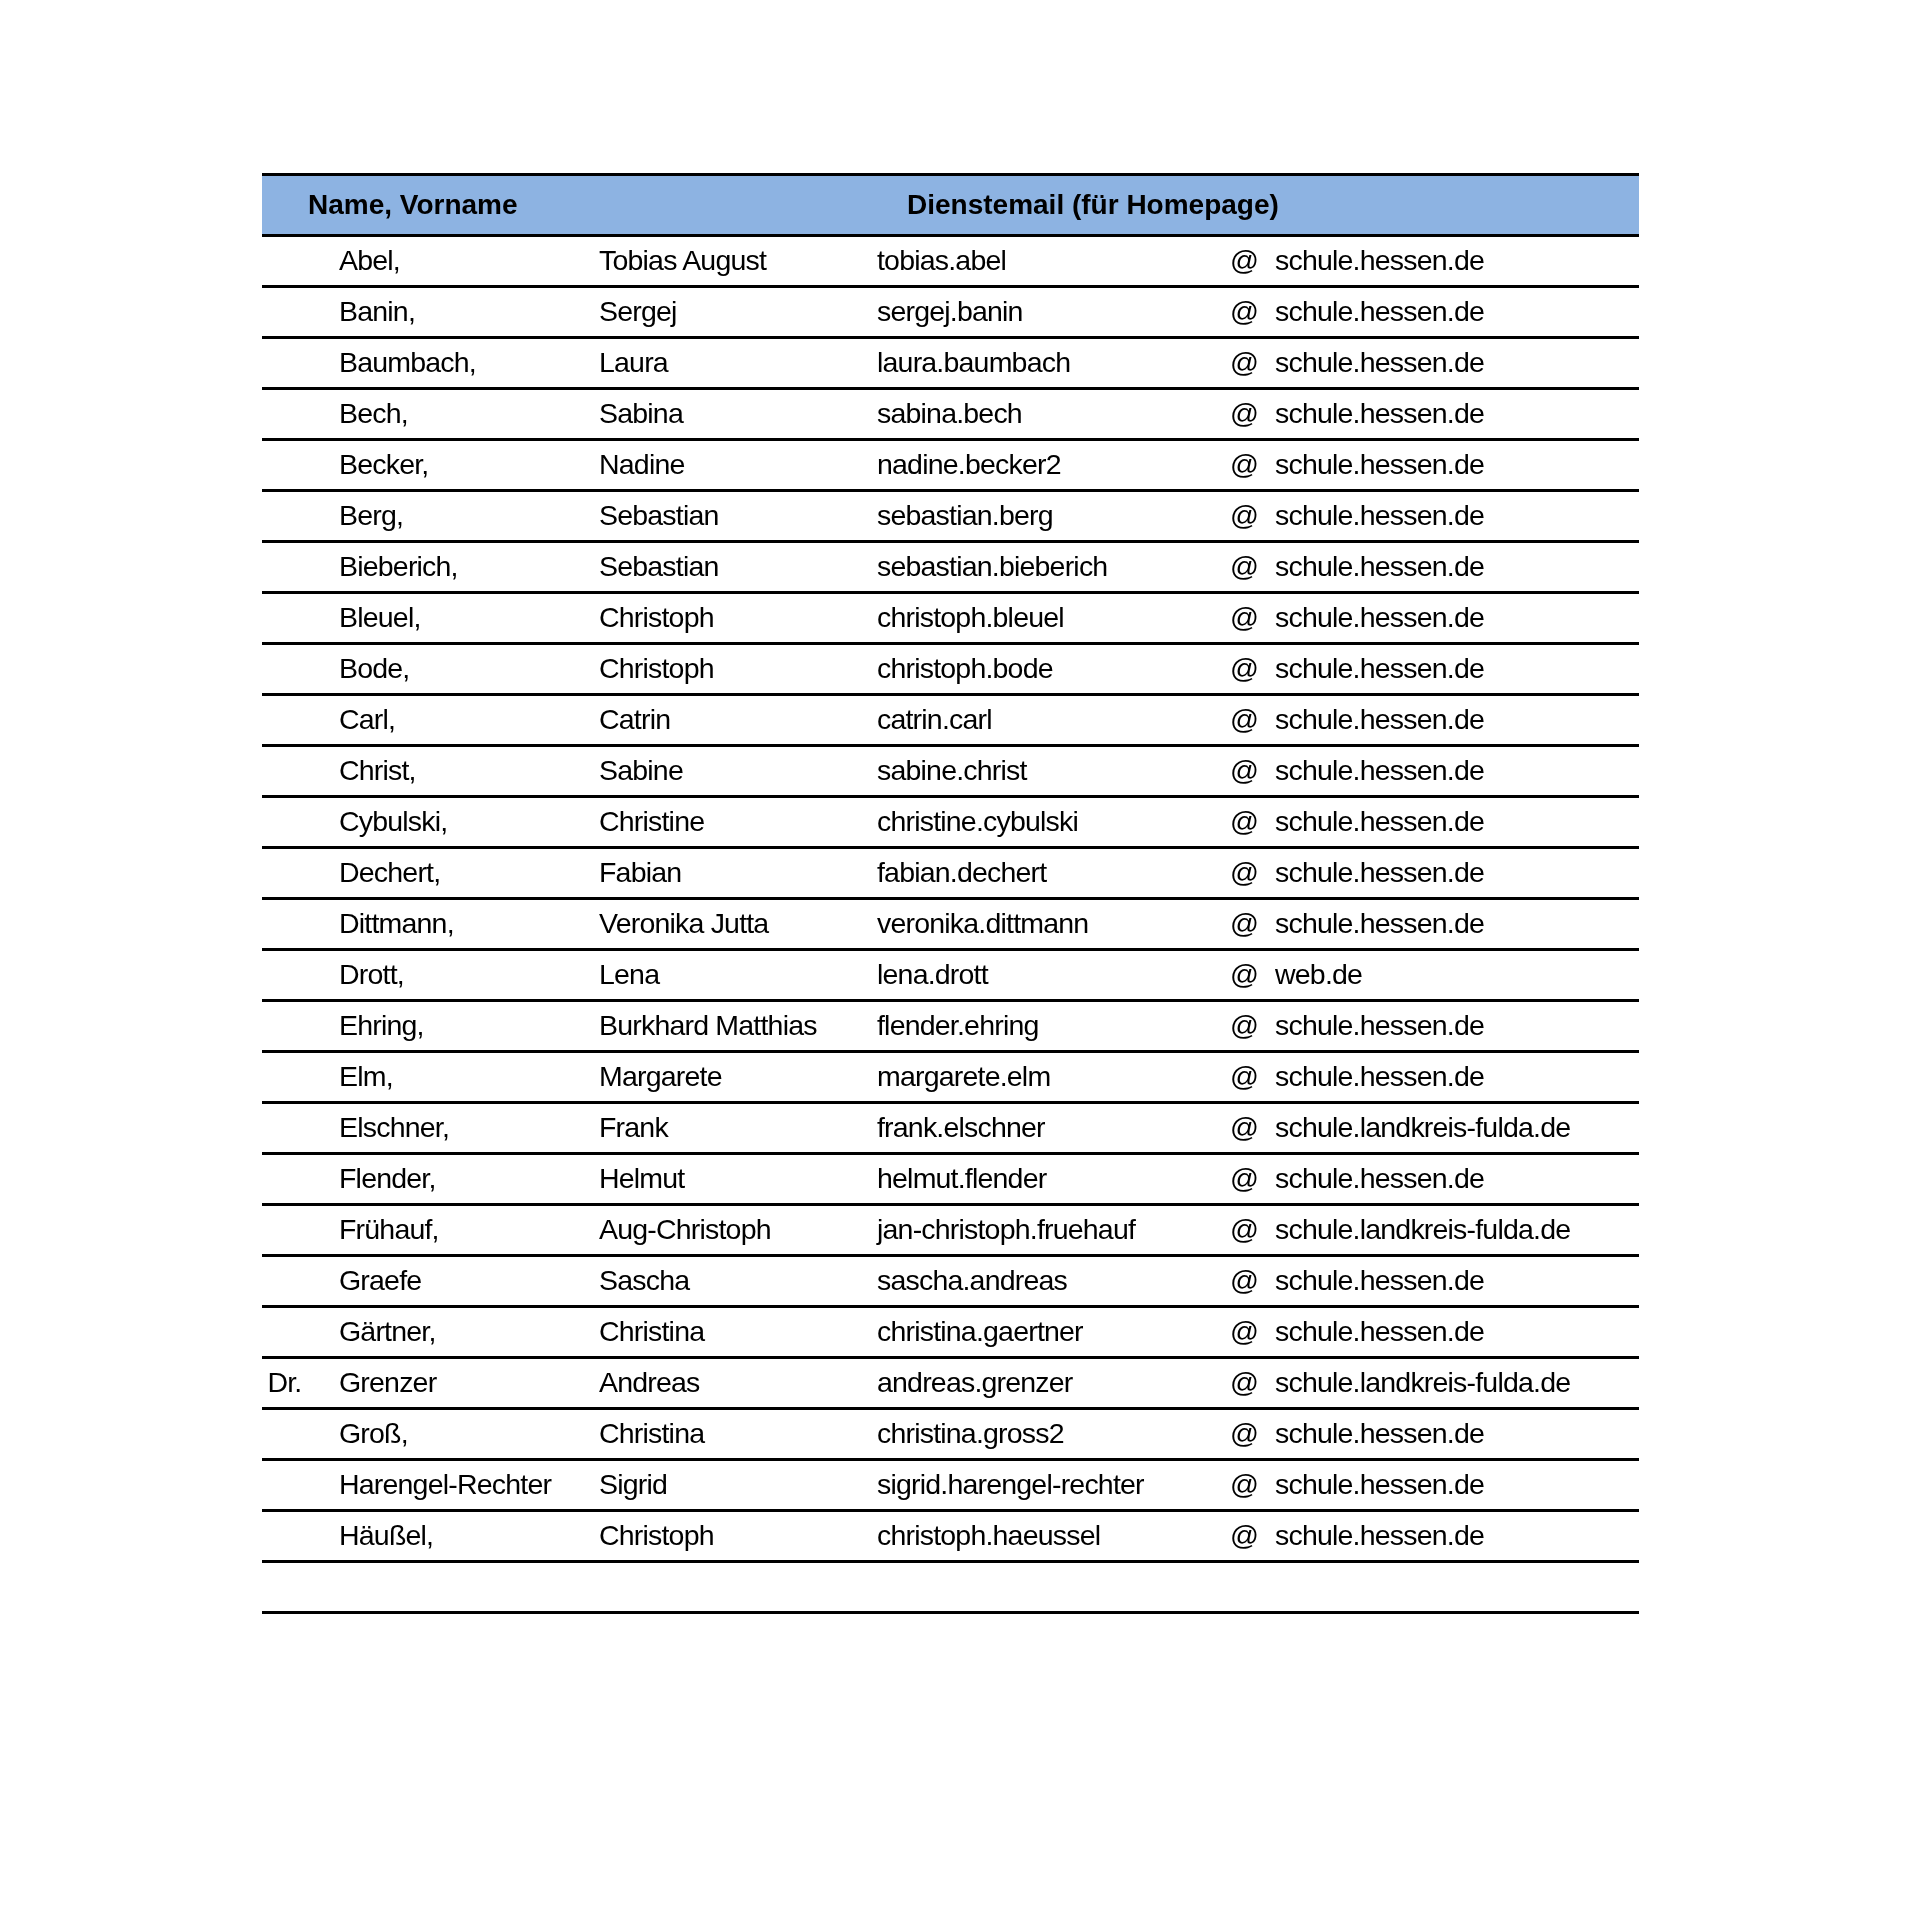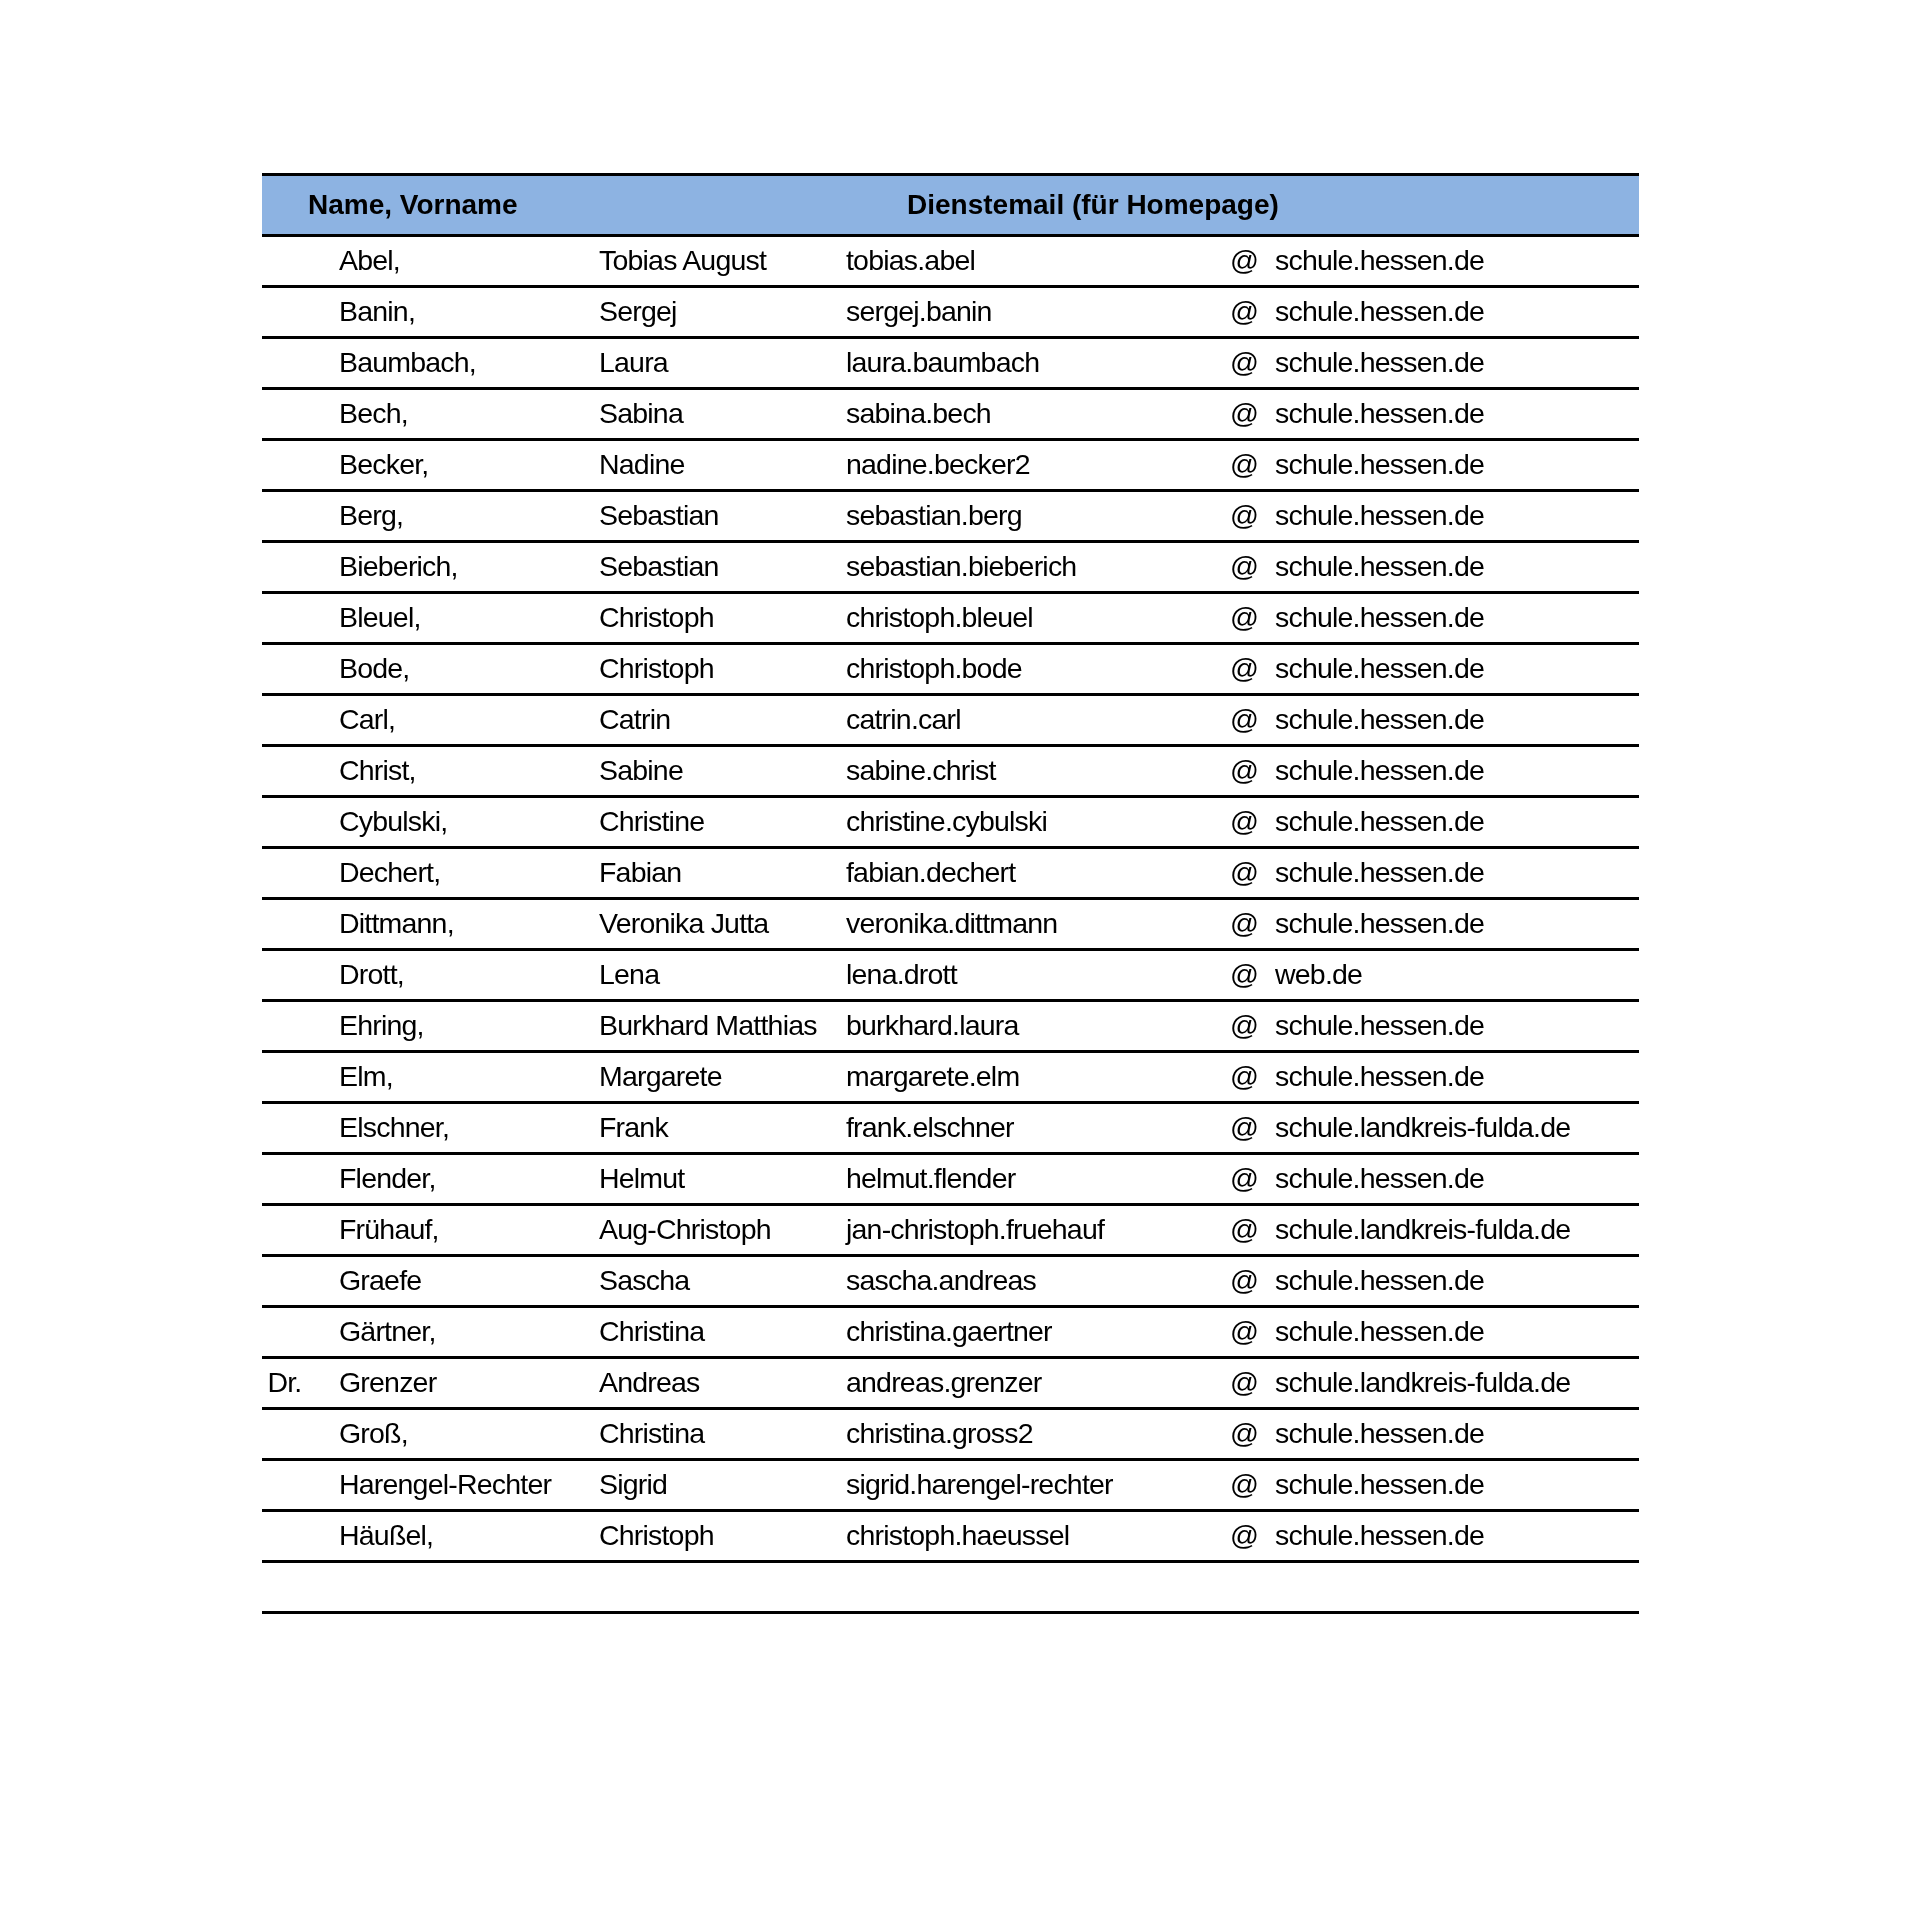--- a/index.html
+++ b/index.html
@@ -11,21 +11,21 @@
   .hdr span { position: absolute; top: 50%; transform: translateY(-50%);
               font-weight: bold; font-size: 28px; white-space: nowrap; }
   .h1 { left: 46px; }
   .h2 { left: 645px; }
   .row { position: relative; height: 51px; border-bottom: 3.1px solid #000; box-sizing: border-box; }
   .row span { position: absolute; top: 50%; transform: translateY(-52%);
               font-size: 28.5px; white-space: nowrap; letter-spacing: -0.8px; }
   .c0 { left: 5.4px; }
   .c1 { left: 77px; }
   .c2 { left: 337px; }
-  .c3 { left: 584px; }
+  .c3 { left: 615px; }
   .c4 { left: 968px; }
   .c5 { left: 1013px; }
 </style>
 </head>
 <body>
 
 <div id="sheet">
   <div class="hdr">
     <span class="h1">Name, Vorname</span>
     <span class="h2">Dienstemail (für Homepage)</span>
@@ -148,21 +148,21 @@
         <span class="c1">Drott,</span>
         <span class="c2">Lena</span>
         <span class="c3">lena.drott</span>
         <span class="c4">@</span>
         <span class="c5">web.de</span>
       </div>
       <div class="row">
         <span class="c0"></span>
         <span class="c1">Ehring,</span>
         <span class="c2">Burkhard Matthias</span>
-        <span class="c3">burkhard.laura</span>
+        <span class="c3">flender.ehring</span>
         <span class="c4">@</span>
         <span class="c5">schule.hessen.de</span>
       </div>
       <div class="row">
         <span class="c0"></span>
         <span class="c1">Elm,</span>
         <span class="c2">Margarete</span>
         <span class="c3">margarete.elm</span>
         <span class="c4">@</span>
         <span class="c5">schule.hessen.de</span>

